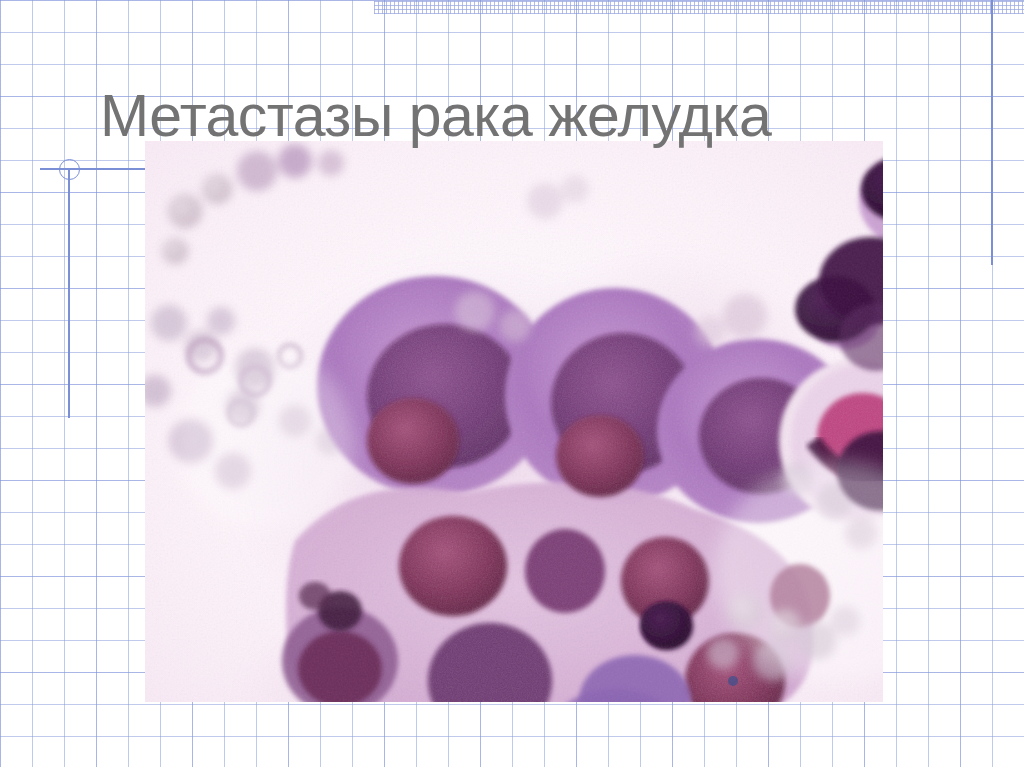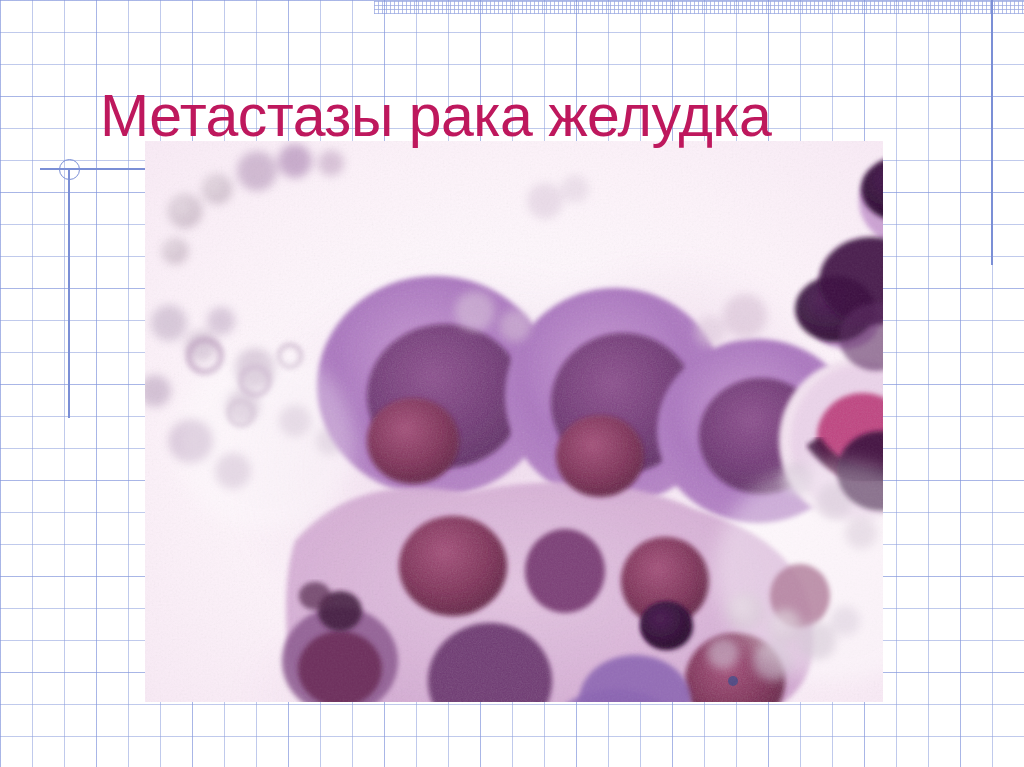--- a/index.html
+++ b/index.html
@@ -118,21 +118,21 @@
     position: absolute;
     left: 100px;
     top: 84px;
     width: 760px;
     margin: 0;
     font-family: "Liberation Sans", sans-serif;
     font-weight: 400;
     font-size: 59px;
     line-height: 64px;
     letter-spacing: -0.5px;
-    color: #be185d;
+    color: #737373;
     white-space: nowrap;
     z-index: 5;
   }
 
   
   .micrograph {
     position: absolute;
     left: 145px;
     top: 141px;
     width: 738px;

